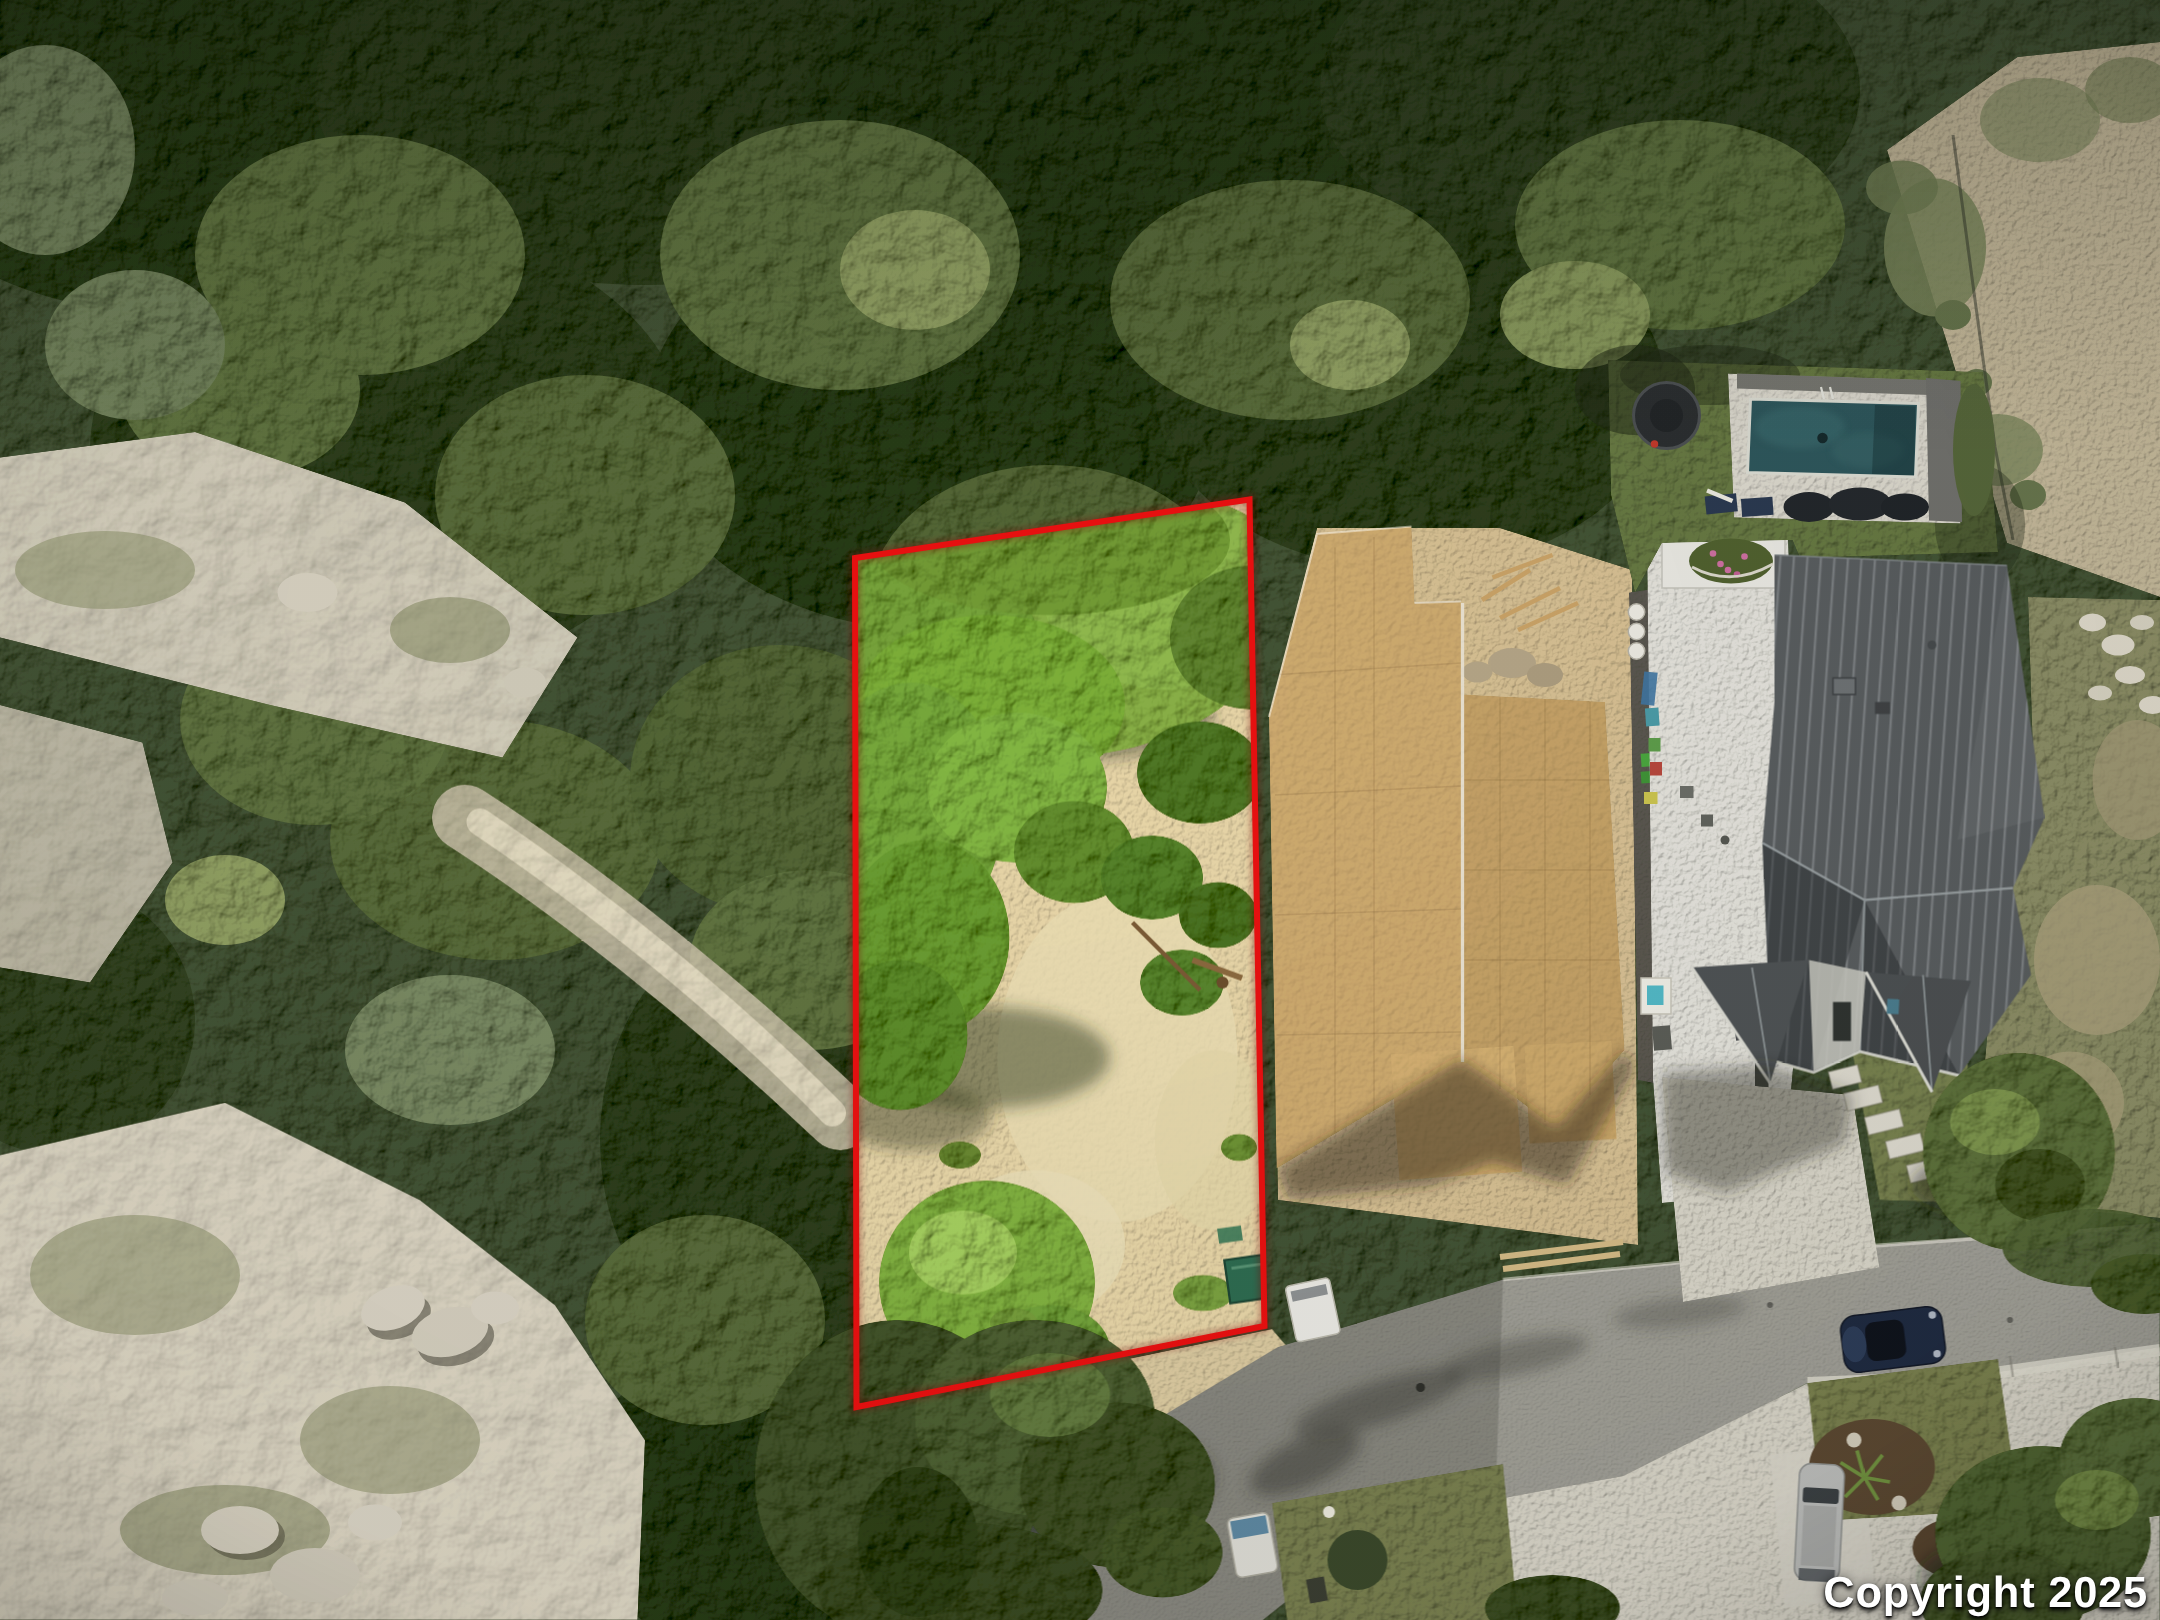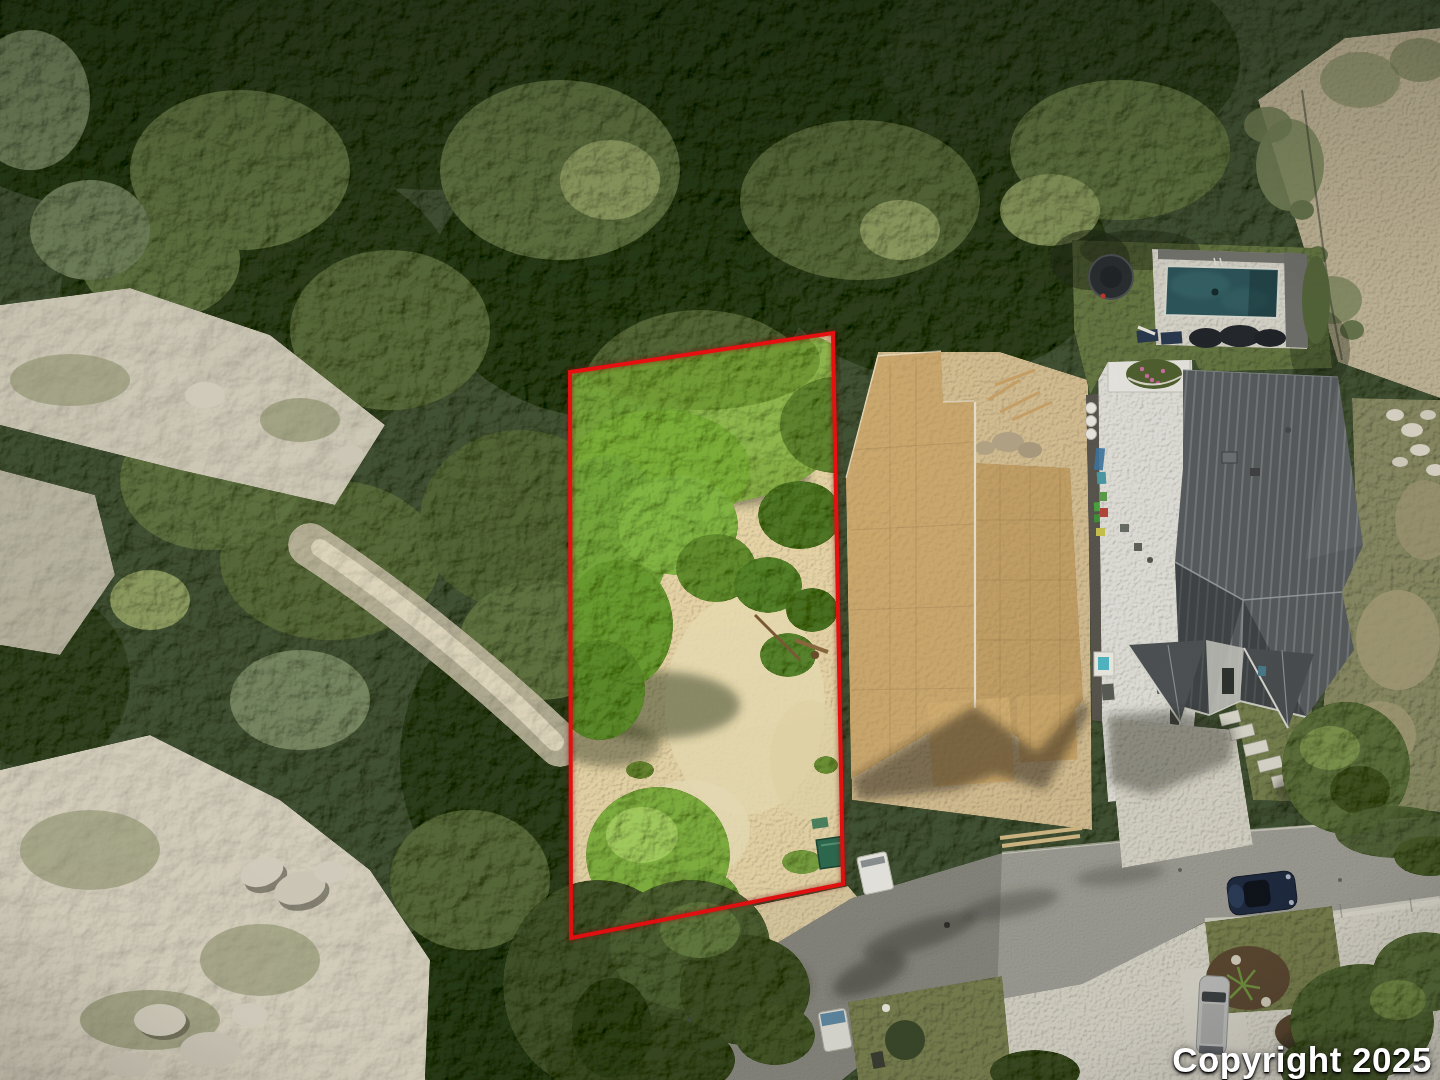--- a/index.html
+++ b/index.html
@@ -1,20 +1,20 @@
 <!DOCTYPE html>
 <html style="--boundary-red: #e81010; --canopy-dark: #46523b; --canopy-bright: #7fa148; --lot-sand: #d8c79c; --limestone: #c9c3b2; --osb-tan: #c3a169; --roof-gray: #585c5e; --road-gray: #98978f; --concrete: #c8c5b9; --pool-teal: #2e565b; --lawn-green: #5e6e3d; --watermark-white: #ffffff;"><head>
 <meta charset="utf-8">
 <style>
   html,body{margin:0;padding:0;background:#222;}
   #stage{position:relative;width:1440px;height:1080px;overflow:hidden;background:#46523b;
          font-family:"Liberation Sans",sans-serif;}
   #stage svg{position:absolute;left:0;top:0;display:block;}
   .watermark{position:absolute;right:8px;bottom:2px;text-align:right;z-index:50;
-    color:var(--watermark-white,#ffffff);font-weight:bold;font-size:35px;line-height:1.06;
+    color:var(--watermark-white,#ffffff);font-weight:bold;font-size:29px;line-height:1.06;
     letter-spacing:.5px;
     text-shadow:0 2px 3px rgba(0,0,0,.95),0 0 7px rgba(0,0,0,.55),0 1px 1px rgba(0,0,0,.9);}
 </style>
 </head>
 <body>
 
 <div id="stage">
 <svg width="1440" height="1080" viewBox="0 0 1440 1080">
 <defs>
   <filter id="fFol" x="-4%" y="-4%" width="108%" height="108%">

